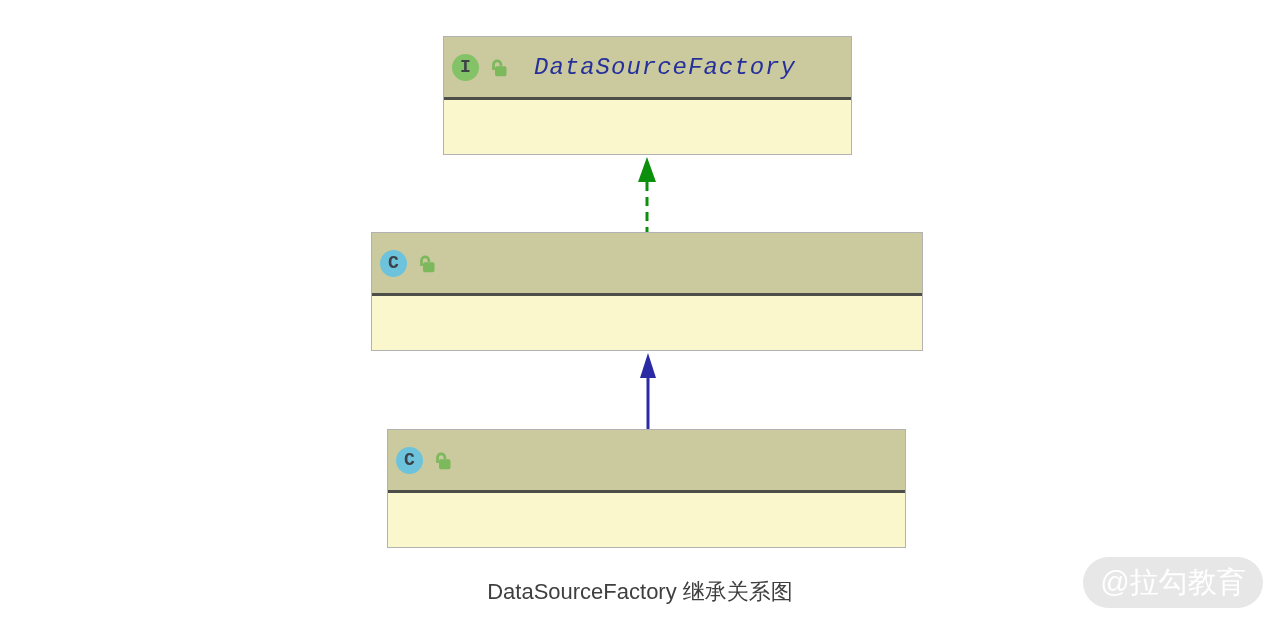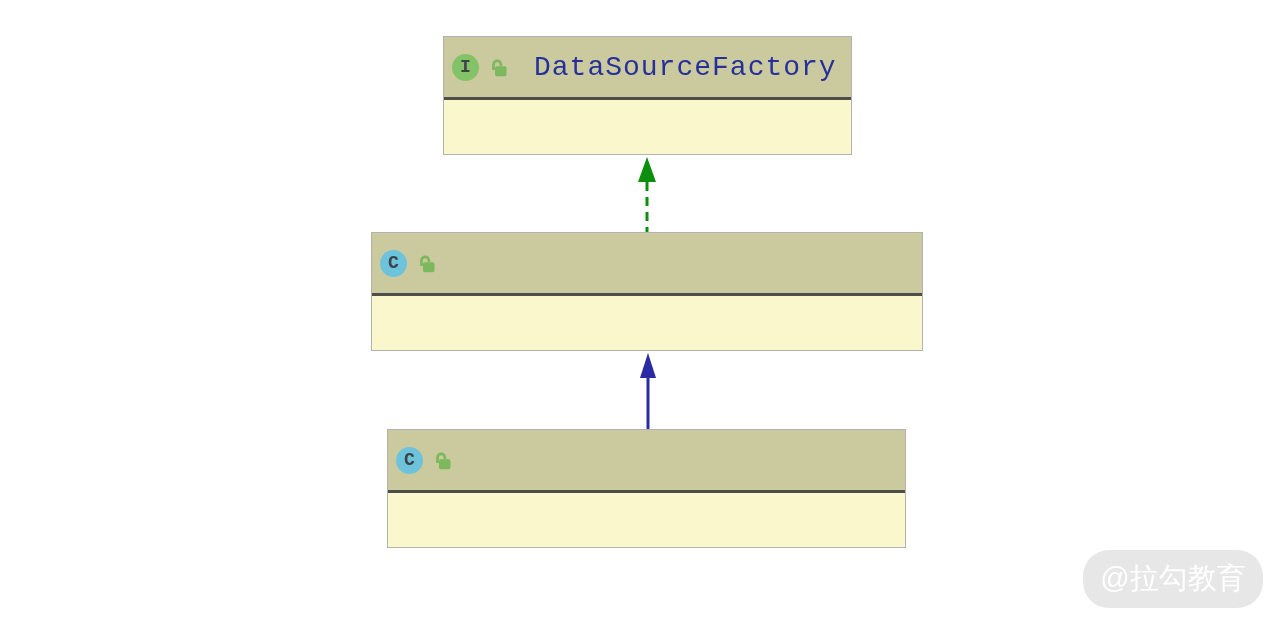--- a/index.html
+++ b/index.html
@@ -22,35 +22,36 @@
     width:27px; height:27px; border-radius:50%;
     display:flex; align-items:center; justify-content:center;
     font-family:"Liberation Mono", monospace;
     font-weight:bold; font-size:18px;
     flex:0 0 auto;
   }
   .lock-icon { margin-left:9px; flex:0 0 auto; }
   .node-name {
     margin-left:25px;
     font-family:"Liberation Mono", monospace;
-    font-size:28px; letter-spacing:1px;
+    font-size:24px; letter-spacing:1px;
     white-space:nowrap;
+    font-style:italic;
   }
   .node-sep { height:3px; }
   .node-body { height:54px; }
   .edge { position:absolute; }
   .caption {
     position:absolute; left:0; top:577px; width:100%;
     text-align:center;
     font-size:22px; color:#3f3f3f;
     font-family:"Liberation Sans", sans-serif;
   }
   .watermark {
     position:absolute; right:17px; bottom:17px;
-    width:180px; height:58px; border-radius:26px;
+    width:180px; height:51px; border-radius:26px;
     background:#e7e7e7;
     display:flex; align-items:center; justify-content:center;
     color:#ffffff; font-size:29px;
     font-family:"Liberation Sans", sans-serif;
   }
 </style>
 </head>
 <body>
 
 <div class="stage">
@@ -95,16 +96,17 @@
       <span class="badge" style="background-color: rgb(109, 195, 219); color: rgb(60, 66, 72);">C</span>
       <svg class="lock-icon" width="21" height="21" viewBox="0 0 21 21">
         <path d="M5.5 13 V7.6 a3.7 3.7 0 0 1 7.4 0 V9" fill="none" stroke-width="2.7" stroke="#7cb85c"></path>
         <rect x="7" y="9.2" width="11.5" height="10" rx="1.8" fill="#7cb85c"></rect>
       </svg>
     </div>
     <div class="node-sep" style="background-color: rgb(78, 78, 72);"></div>
     <div class="node-body" style="background-color: rgb(251, 247, 205);"></div>
   </div>
 
+  <div class="caption" style="color: rgb(63, 63, 63);">DataSourceFactory 继承关系图</div>
 
   <div class="watermark">@拉勾教育</div>
 
 </div>
 
 </body></html>

